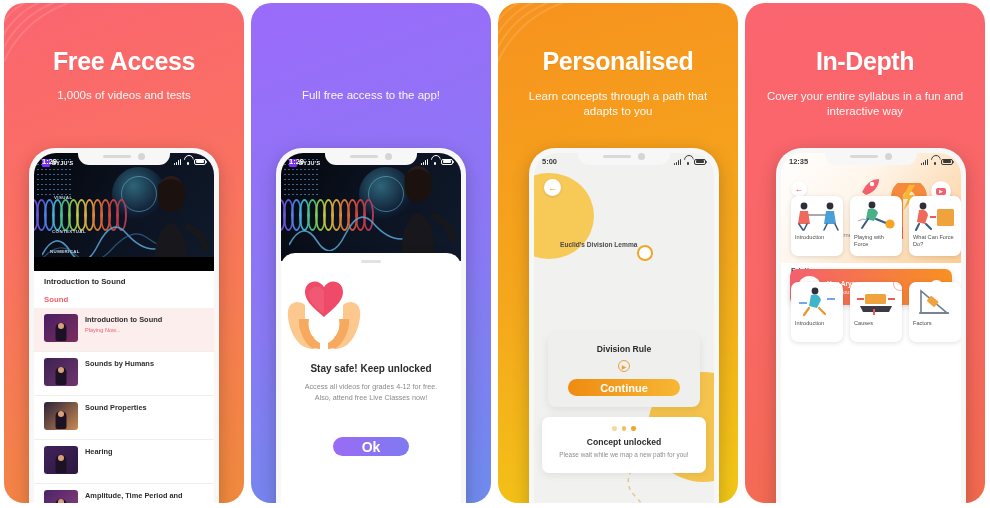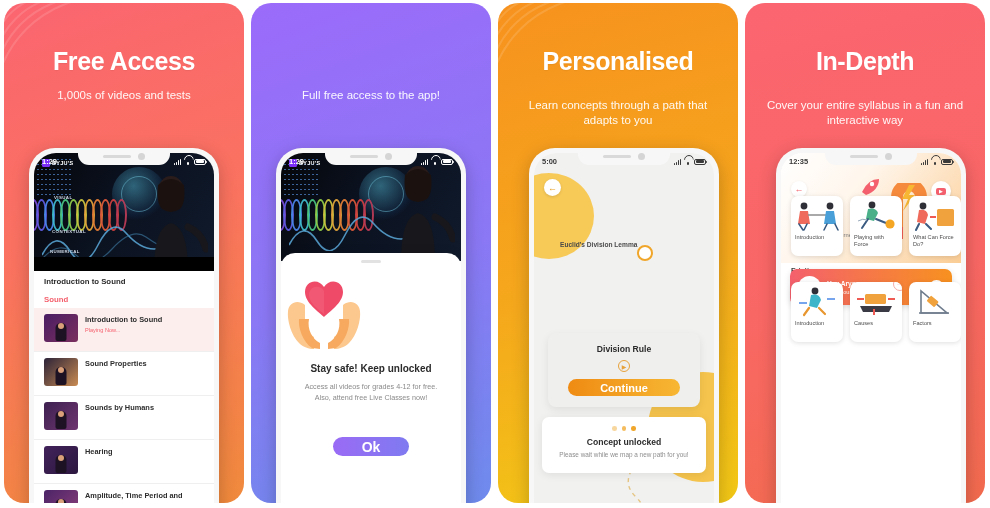--- a/index.html
+++ b/index.html
@@ -41,21 +41,21 @@
     text-shadow: 0 1px 1px rgba(0,0,0,.06);
   }
   .subhead {
     position: absolute;
     top: 85px; left: 18px; right: 18px;
     text-align: center;
     color: rgba(255,255,255,.94);
     font-size: 11.5px;
     line-height: 15px;
   }
-  .panel.p3 .subhead, .panel.p4 .subhead { top: 95px; }
+  .panel.p3 .subhead, .panel.p4 .subhead { top: 86px; }
 
   
   .phone {
     position: absolute;
     left: 50%;
     transform: translateX(-50%);
     top: 145px;
     width: 190px;
     height: 370px;
     background: #f7f7f7;
@@ -311,35 +311,35 @@
             <div class="thumb t1">
                 <div class="fig"></div>
                 <div class="head"></div>
               </div>
             <div class="vrow-txt">
               <div class="vrow-title">Introduction to Sound</div>
               <div class="vrow-sub">Playing Now...</div>
             </div>
           </div>
           <div class="vrow">
+            <div class="thumb t3">
+                <div class="fig"></div>
+                <div class="head"></div>
+              </div>
+            <div class="vrow-txt">
+                <div class="vrow-title">Sounds by Humans</div>
+              </div>
+          </div>
+          <div class="vrow">
             <div class="thumb t2">
                 <div class="fig"></div>
                 <div class="head"></div>
               </div>
             <div class="vrow-txt">
                 <div class="vrow-title">Sound Properties</div>
-              </div>
-          </div>
-          <div class="vrow">
-            <div class="thumb t3">
-                <div class="fig"></div>
-                <div class="head"></div>
-              </div>
-            <div class="vrow-txt">
-                <div class="vrow-title">Sounds by Humans</div>
               </div>
           </div>
           <div class="vrow">
             <div class="thumb t4">
                 <div class="fig"></div>
                 <div class="head"></div>
               </div>
             <div class="vrow-txt">
                 <div class="vrow-title">Hearing</div>
               </div>

